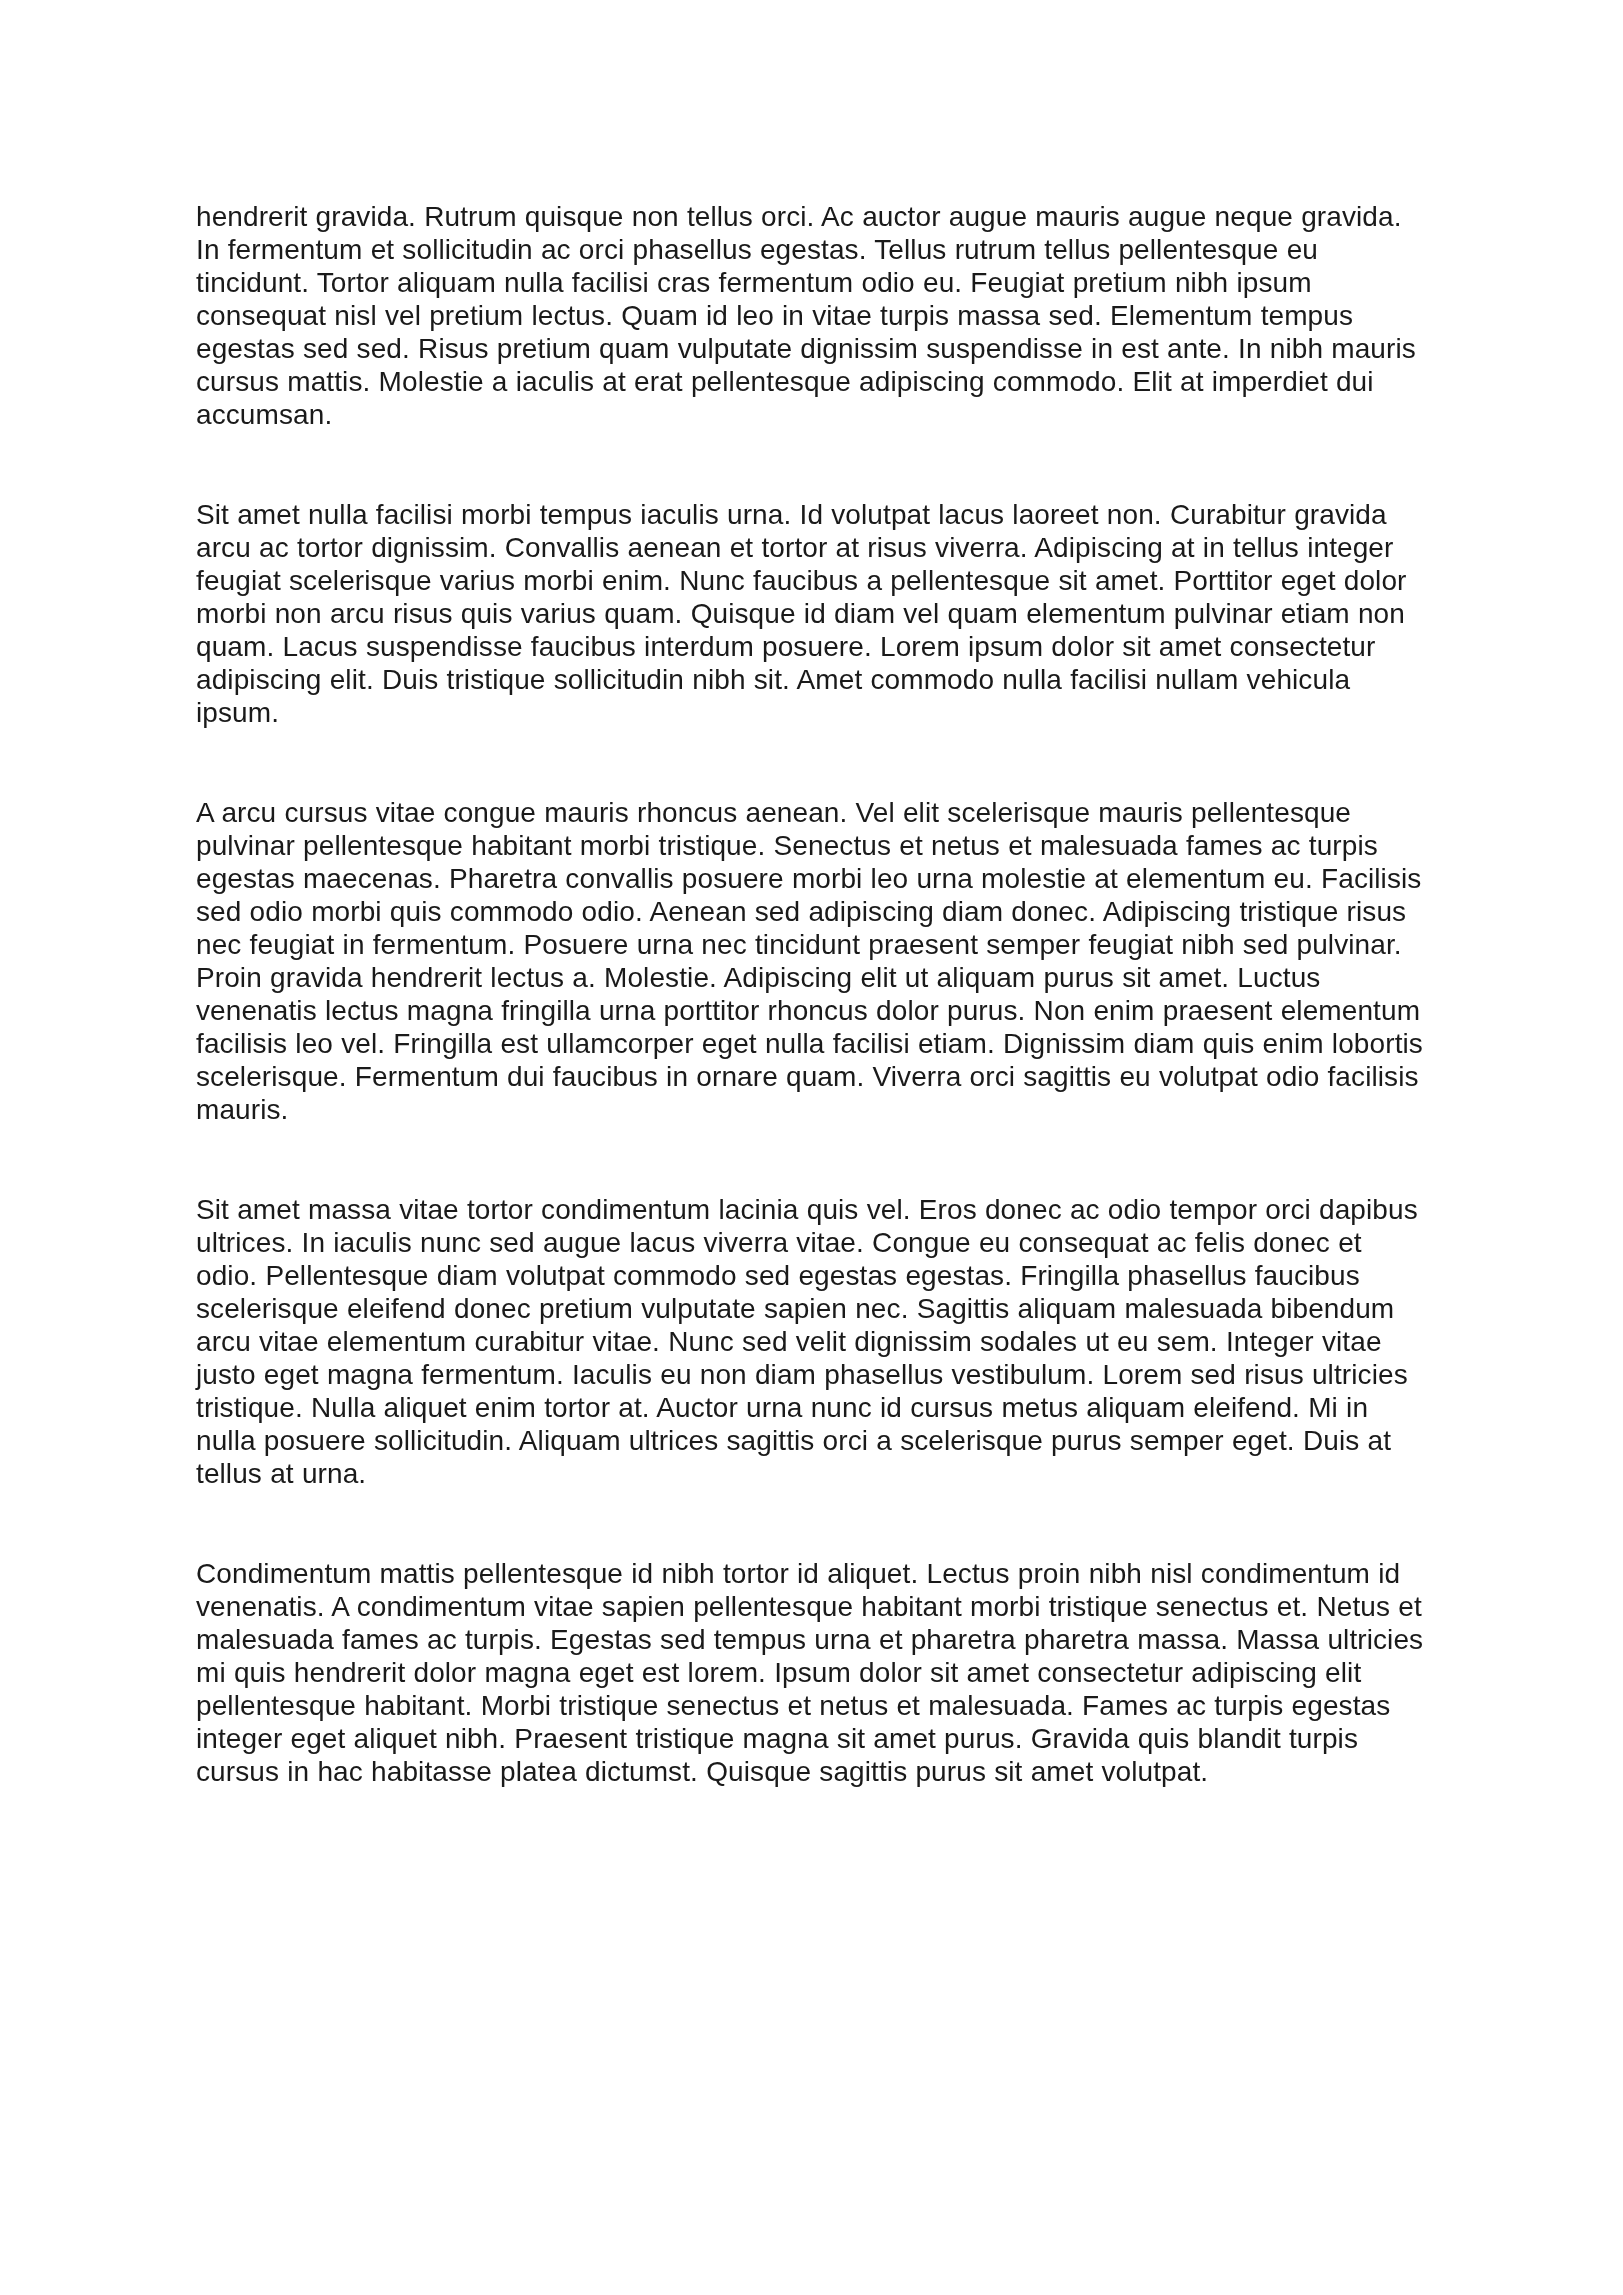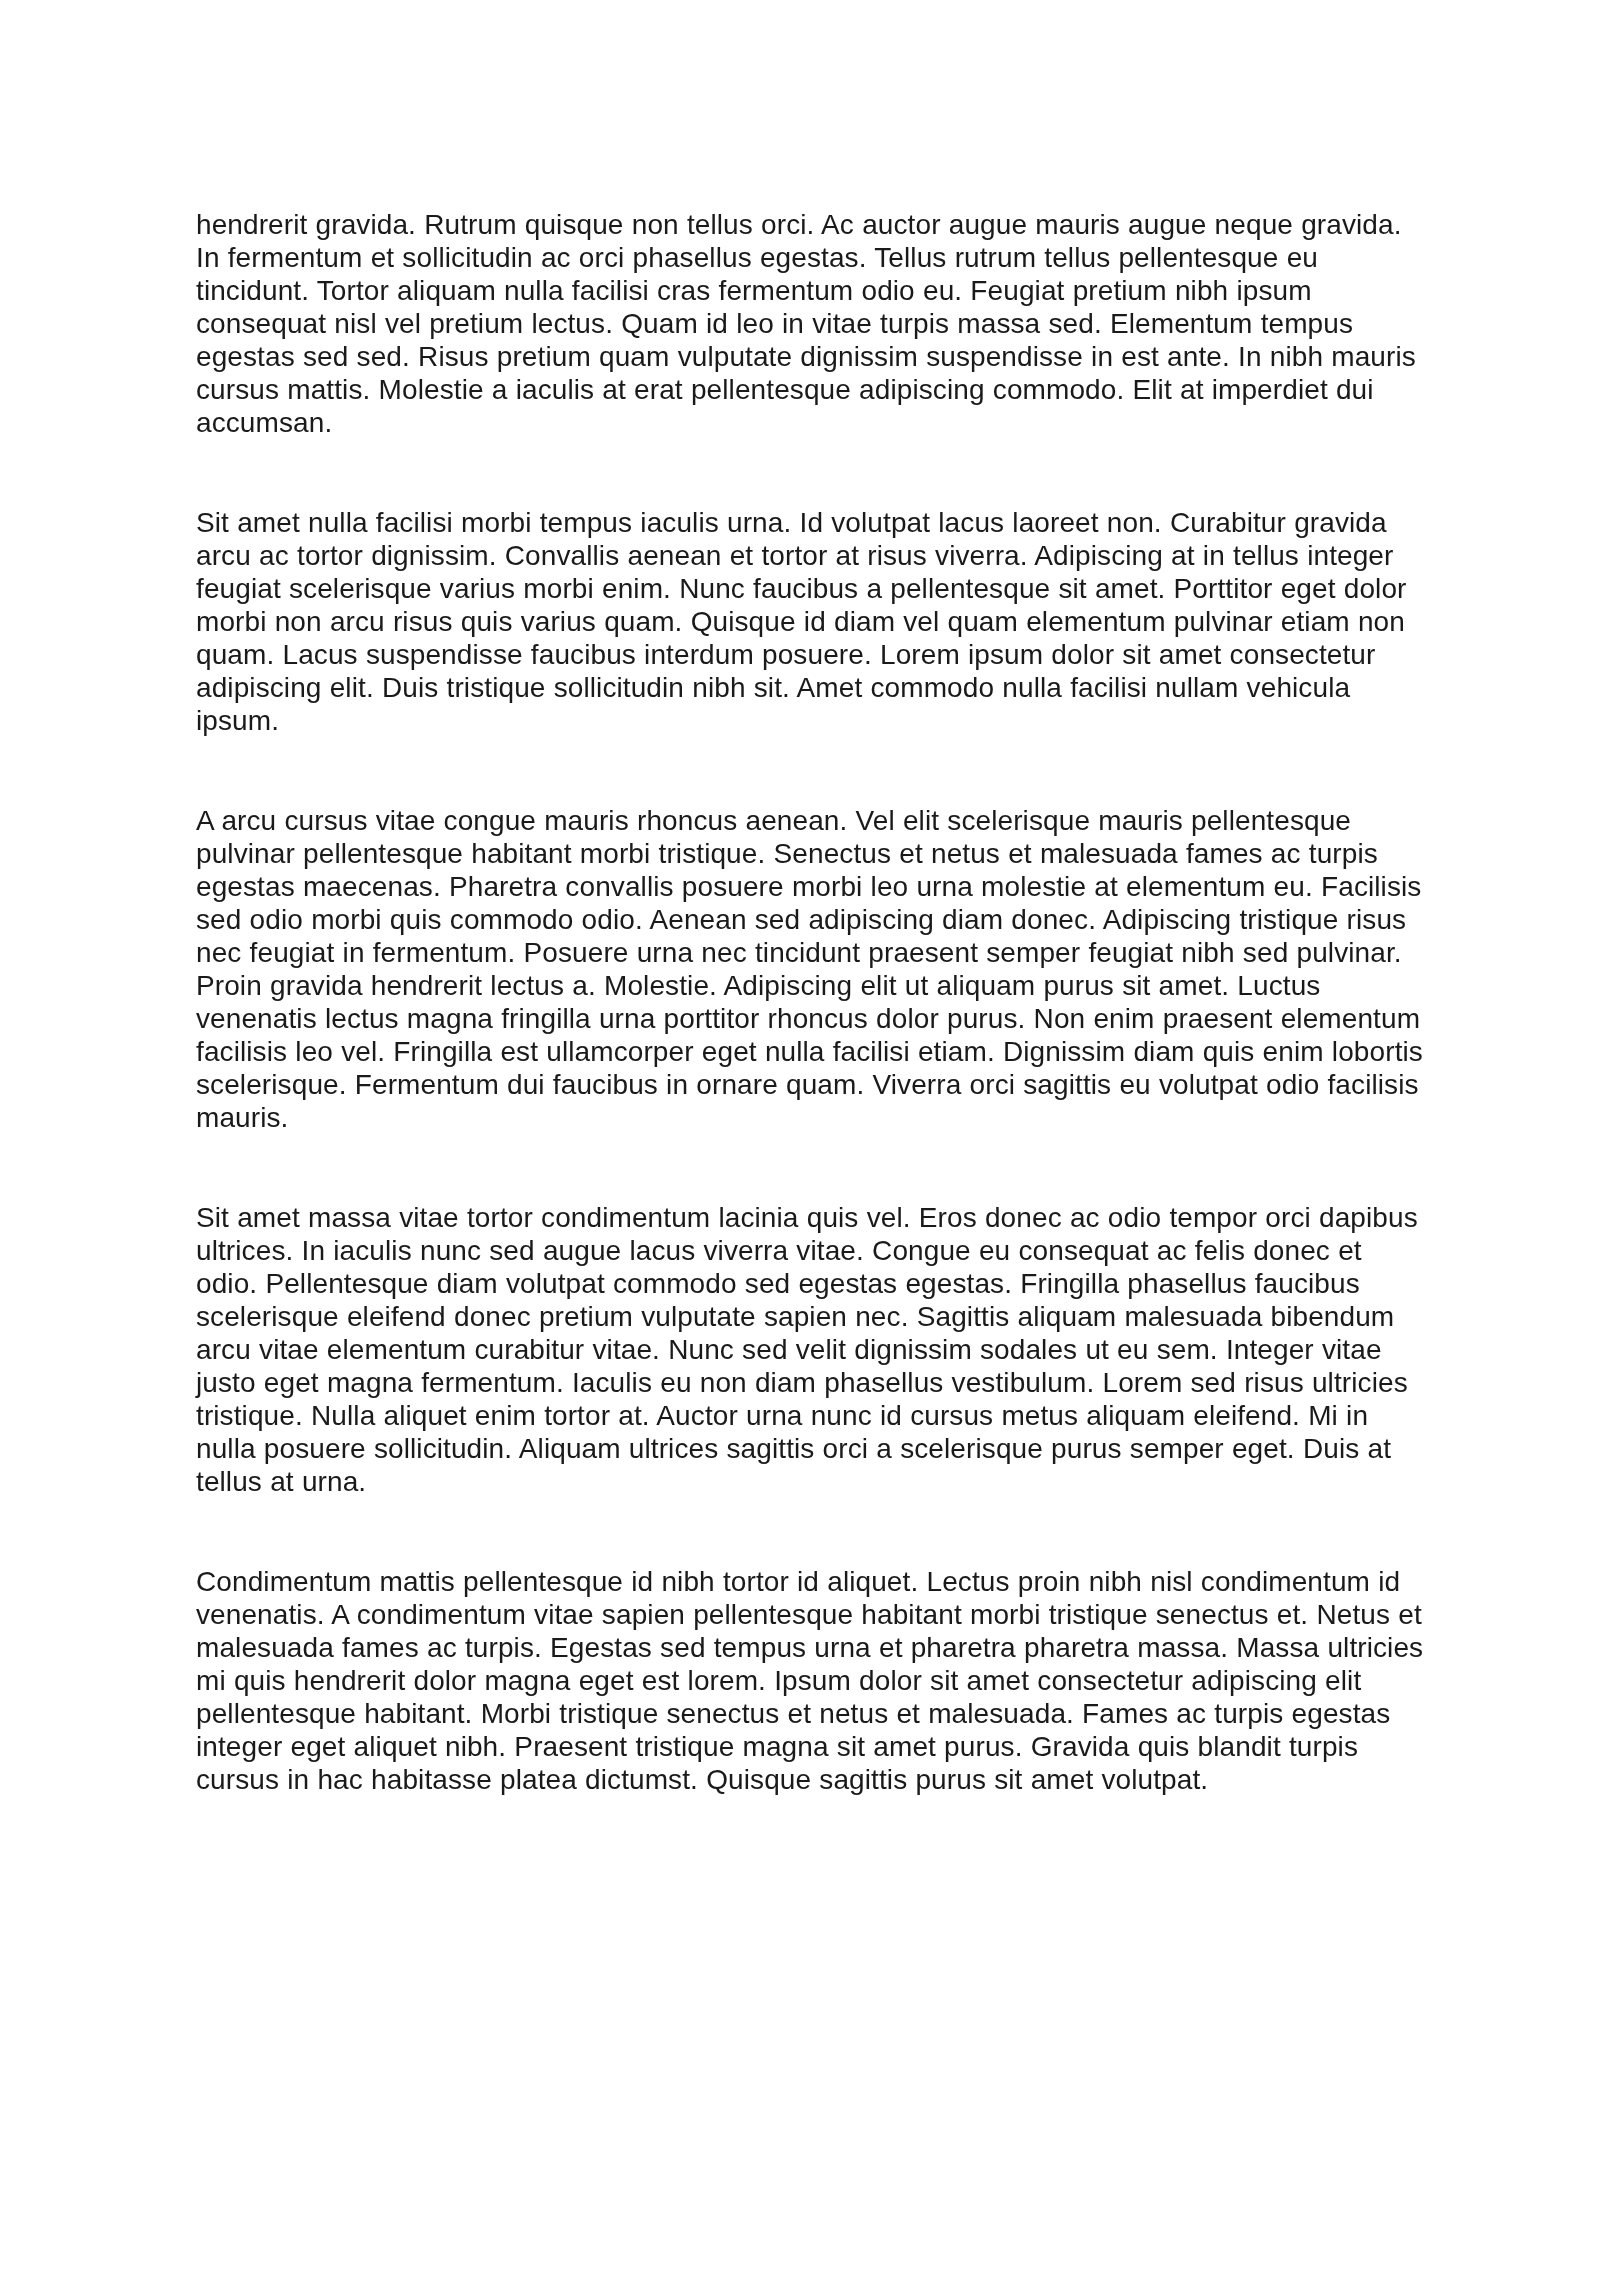--- a/index.html
+++ b/index.html
@@ -14,21 +14,21 @@
     box-sizing: border-box;
     padding: 200px 196px 196px 196px;
     font-family: "Liberation Sans", sans-serif;
     font-size: 28px;
     line-height: 33px;
     color: #1a1a1a;
     text-align: left;
     overflow: hidden;
   }
   .page p {
-    margin: 8px 0 67px 0;
+    margin: 0 0 67px 0;
     padding: 0;
     font-weight: 400;
     letter-spacing: 0.1px;
     word-spacing: 0.3px;
   }
   .page p:last-child {
     margin-bottom: 0;
   }
 </style>
 </head>

